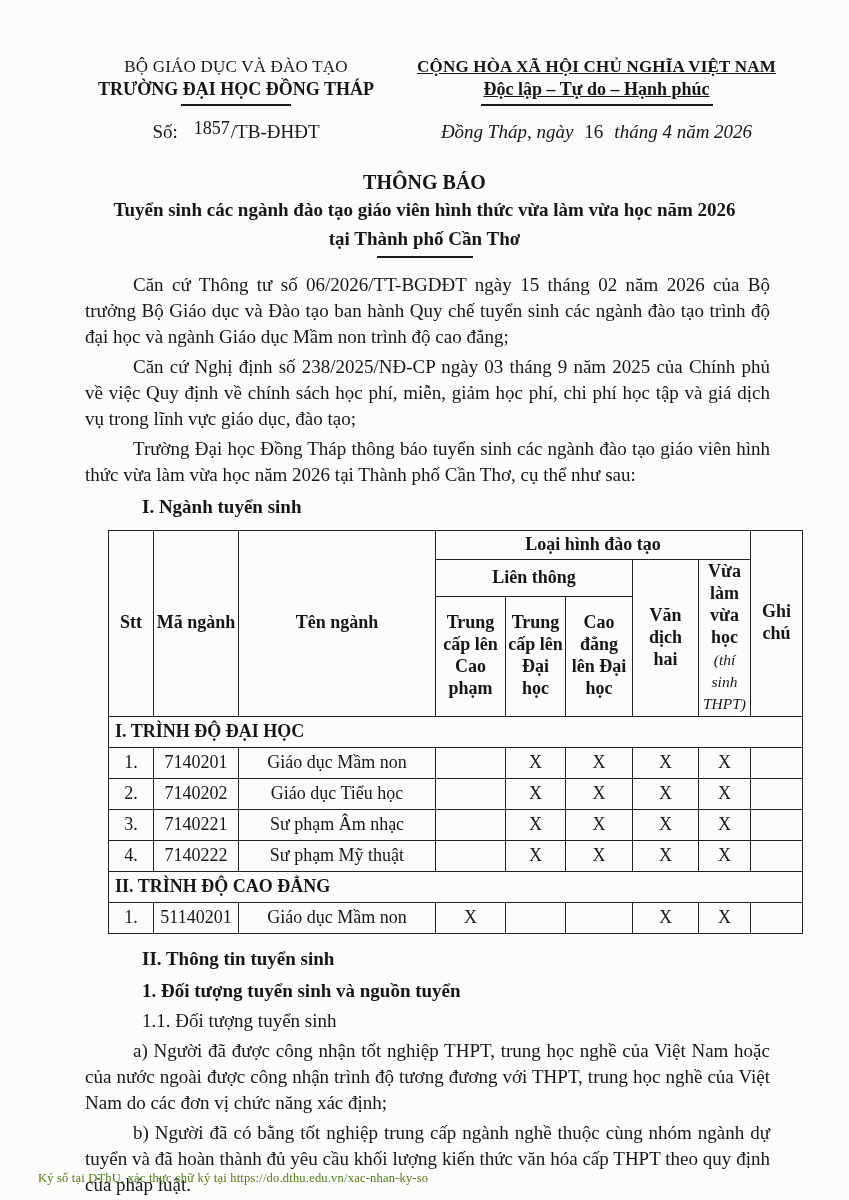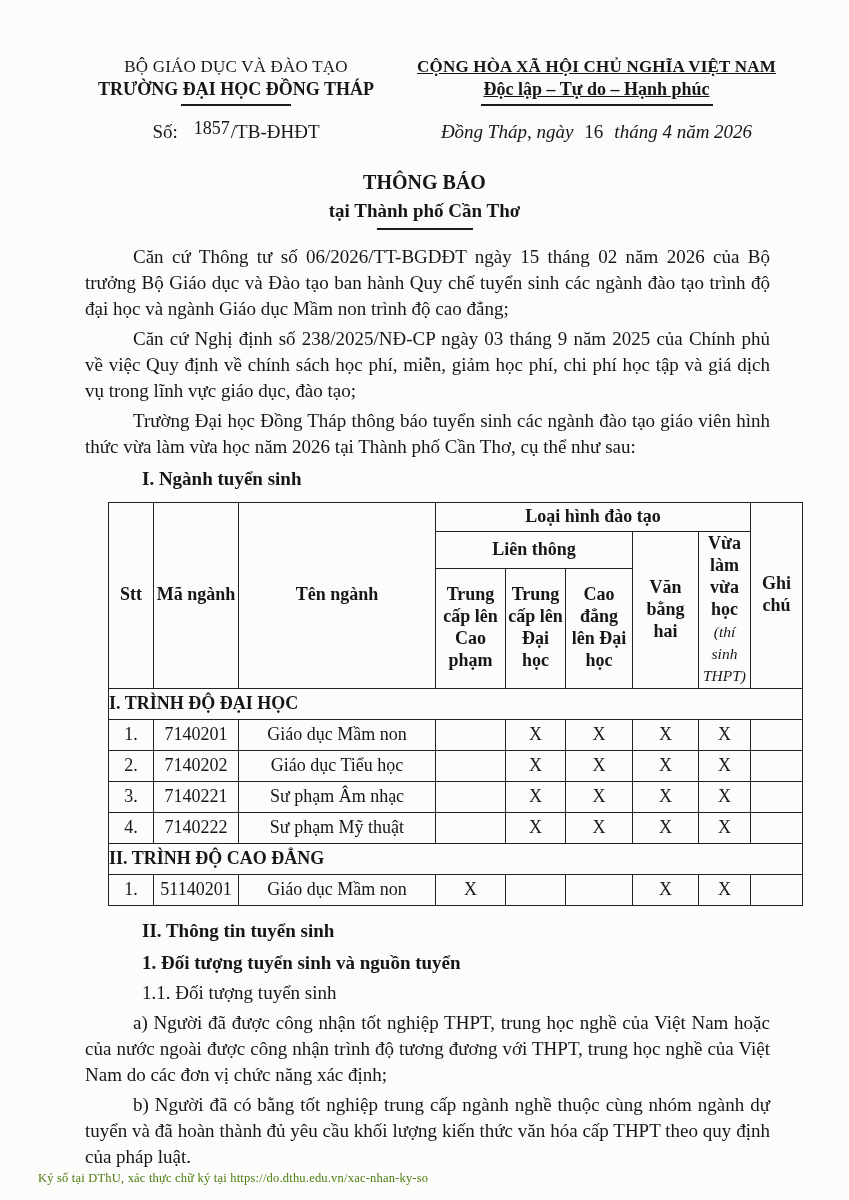--- a/index.html
+++ b/index.html
@@ -50,21 +50,21 @@
     font-size:18px;line-height:1.22;
     padding:1px 2px;
     overflow:hidden;
   }
   td.hcell{font-weight:bold;font-size:17px;}
   td.hcell-sm{font-weight:bold;font-size:16.5px;padding:1px 1px;}
   .vlvh-note{font-weight:normal;font-style:italic;font-size:15.5px;}
   tr.hr1 td{height:26px;}
   tr.hr2 td{height:26px;}
   tr.hr3 td{height:92px;}
-  tr.sect td{height:28px;text-align:left;font-weight:bold;padding-left:0;font-size:18px;}
+  tr.sect td{height:28px;text-align:left;font-weight:bold;padding-left:6px;font-size:18px;}
   tr.datarow td{height:28px;}
   td.cname{text-align:left;padding-left:12px;margin-top:8px;}
 
   
   .footer-note{
     position:absolute;left:38px;bottom:14px;
     font-size:12.5px;color:#4d7c0f;letter-spacing:.2px;
   }
 </style>
 </head>
@@ -85,20 +85,21 @@
     </div>
   </div>
 
   <div class="so-row">
     <div class="so"><span>Số:</span><span class="num">1857</span><span>/TB-ĐHĐT</span></div>
     <div class="dateline"><span>Đồng Tháp, ngày</span><span class="day">16</span><span>tháng 4 năm 2026</span></div>
   </div>
 
   <div class="title-block">
     <div class="title-main">THÔNG BÁO</div>
+    <div class="title-sub">Tuyển sinh các ngành đào tạo giáo viên hình thức vừa làm vừa học năm 2026</div>
     <div class="title-sub" style="margin-top:4px;">tại Thành phố Cần Thơ</div>
     <div class="title-rule"></div>
   </div>
 
   <div class="doc">
     <p class="para">Căn cứ Thông tư số 06/2026/TT-BGDĐT ngày 15 tháng 02 năm 2026 của Bộ trưởng Bộ Giáo dục và Đào tạo ban hành Quy chế tuyển sinh các ngành đào tạo trình độ đại học và ngành Giáo dục Mầm non trình độ cao đẳng;</p>
     <p class="para">Căn cứ Nghị định số 238/2025/NĐ-CP ngày 03 tháng 9 năm 2025 của Chính phủ về việc Quy định về chính sách học phí, miễn, giảm học phí, chi phí học tập và giá dịch vụ trong lĩnh vực giáo dục, đào tạo;</p>
     <p class="para">Trường Đại học Đồng Tháp thông báo tuyển sinh các ngành đào tạo giáo viên hình thức vừa làm vừa học năm 2026 tại Thành phố Cần Thơ, cụ thể như sau:</p>
 
     <p class="sec-head">I. Ngành tuyển sinh</p>
@@ -118,21 +119,21 @@
       <tbody>
           <tr class="hr1">
         <td class="hcell" rowspan="3">Stt</td>
         <td class="hcell" rowspan="3">Mã ngành</td>
         <td class="hcell" rowspan="3">Tên ngành</td>
         <td class="hcell" colspan="5">Loại hình đào tạo</td>
         <td class="hcell" rowspan="3">Ghi chú</td>
       </tr>
       <tr class="hr2">
         <td class="hcell" colspan="3">Liên thông</td>
-        <td class="hcell" rowspan="2">Văn bằng hai</td>
+        <td class="hcell" rowspan="2">Văn dịch hai</td>
         <td class="hcell-sm" rowspan="2"><span>Vừa làm vừa học </span><span class="vlvh-note">(thí sinh THPT)</span></td>
       </tr>
       <tr class="hr3">
         <td class="hcell">Trung cấp lên Cao phạm</td>
         <td class="hcell">Trung cấp lên Đại học</td>
         <td class="hcell">Cao đẳng lên Đại học</td>
       </tr>
 
       <tr class="sect">
         <td colspan="9">I. TRÌNH ĐỘ ĐẠI HỌC</td>

